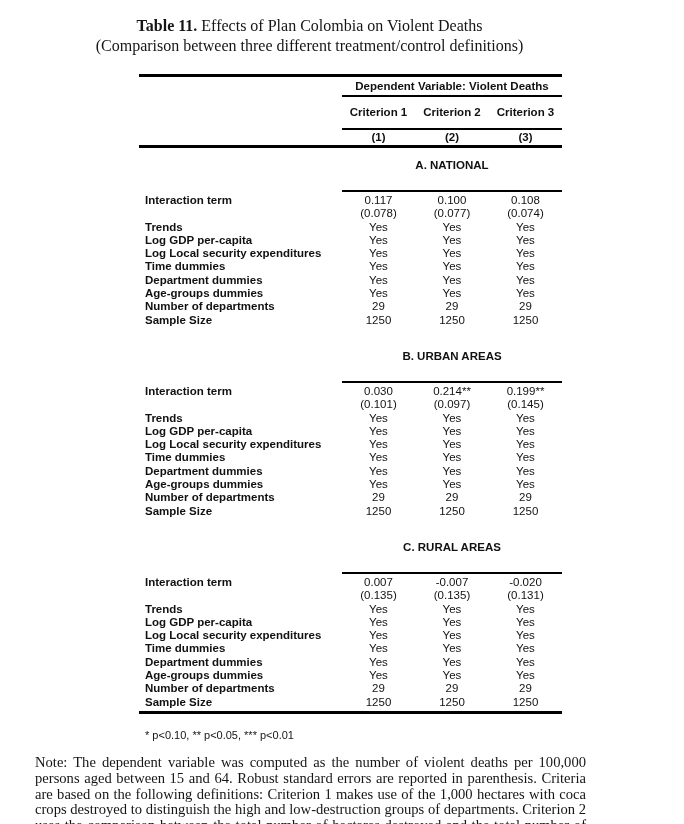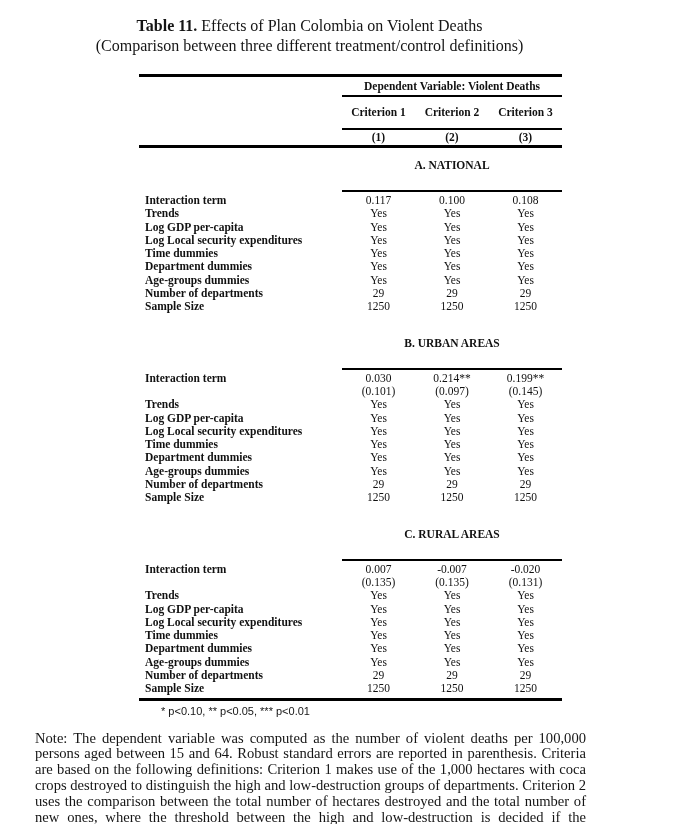--- a/index.html
+++ b/index.html
@@ -7,21 +7,21 @@
     width:619px; height:824px; background:#ffffff; color:#111;
     font-family:"Liberation Sans", sans-serif; overflow:hidden; position:relative;
   }
   
   .title-block {
     padding-top:16px; text-align:center;
     font-family:"Liberation Serif", serif; font-size:16px; line-height:19.5px; color:#151515;
   }
   .title-bold { font-weight:bold; }
   
-  .table-wrap { width:423px; margin:19px 0 1px 139px;font-family:Liberation Serif, serif; }
+  .table-wrap { width:423px; margin:19px 0 12px 139px; }
   .tbl { border-top:3px solid #000; border-bottom:3px solid #000; font-size:11.5px; padding-bottom:2px; }
   .grid4 { display:grid; grid-template-columns:203px 73px 74px 73px; }
   .grid2 { display:grid; grid-template-columns:203px 220px; }
   .row { min-height:13.3px; line-height:13.3px; align-items:end; }
   .cell.label { font-weight:bold; padding-left:6px; white-space:nowrap; }
   .cell.val { text-align:center; }
   .thead { border-bottom:3px solid #000; }
   .depvar-row { margin-top:3px; }
   .depvar {
     font-weight:bold; text-align:center; line-height:13px;
@@ -36,21 +36,21 @@
   .num-row .cell { font-weight:bold; line-height:12px; padding:1px 0 2px 0; }
   
   .panel { margin-top:23px; }
   .panel.first { margin-top:11px; }
   .panel-title {
     font-weight:bold; text-align:center; line-height:13px;
     border-bottom:2px solid #000; padding-bottom:18px;
   }
   .panel-body { padding-top:2px; }
   
-  .sig-note { font-size:11px; padding:3px 0 0 145px; color:#151515;margin-left:16px; }
+  .sig-note { font-size:11px; padding:3px 0 0 145px; color:#151515; }
   .note {
     font-family:"Liberation Serif", serif; font-size:14.6px; line-height:15.8px;
     text-align:justify; margin:14px 33px 0 35px; color:#151515;
   }
 </style>
 </head>
 <body>
 
 <div class="page">
 
@@ -90,20 +90,26 @@
           <div class="panel-title">A. NATIONAL</div>
         </div>
         <div class="panel-body">
           <div class="grid4 row">
             <div class="cell label">Interaction term</div>
             <div class="cell val">0.117</div>
             <div class="cell val">0.100</div>
             <div class="cell val">0.108</div>
           </div>
           <div class="grid4 row">
+            <div class="cell label"></div>
+            <div class="cell val">(0.078)</div>
+            <div class="cell val">(0.077)</div>
+            <div class="cell val">(0.074)</div>
+          </div>
+          <div class="grid4 row">
             <div class="cell label">Trends</div>
             <div class="cell val">Yes</div>
             <div class="cell val">Yes</div>
             <div class="cell val">Yes</div>
           </div>
           <div class="grid4 row">
             <div class="cell label">Log GDP per-capita</div>
             <div class="cell val">Yes</div>
             <div class="cell val">Yes</div>
             <div class="cell val">Yes</div>

